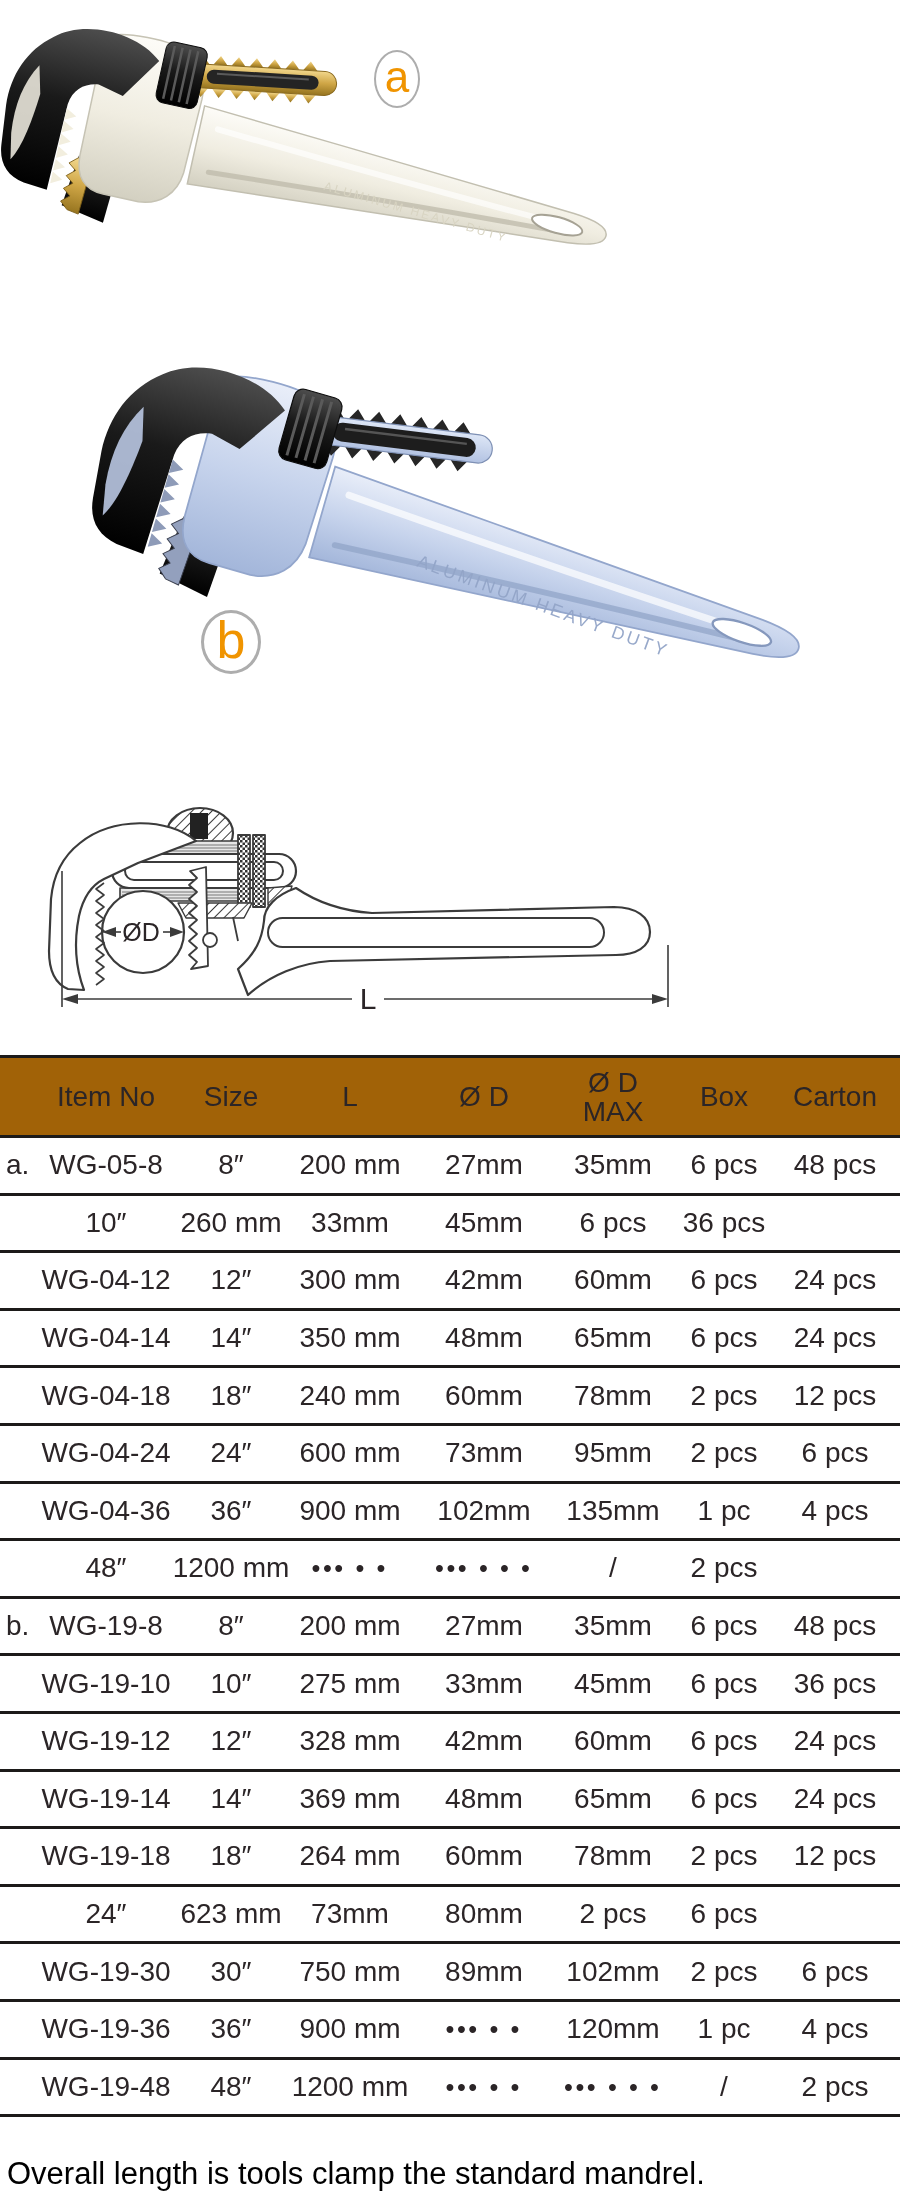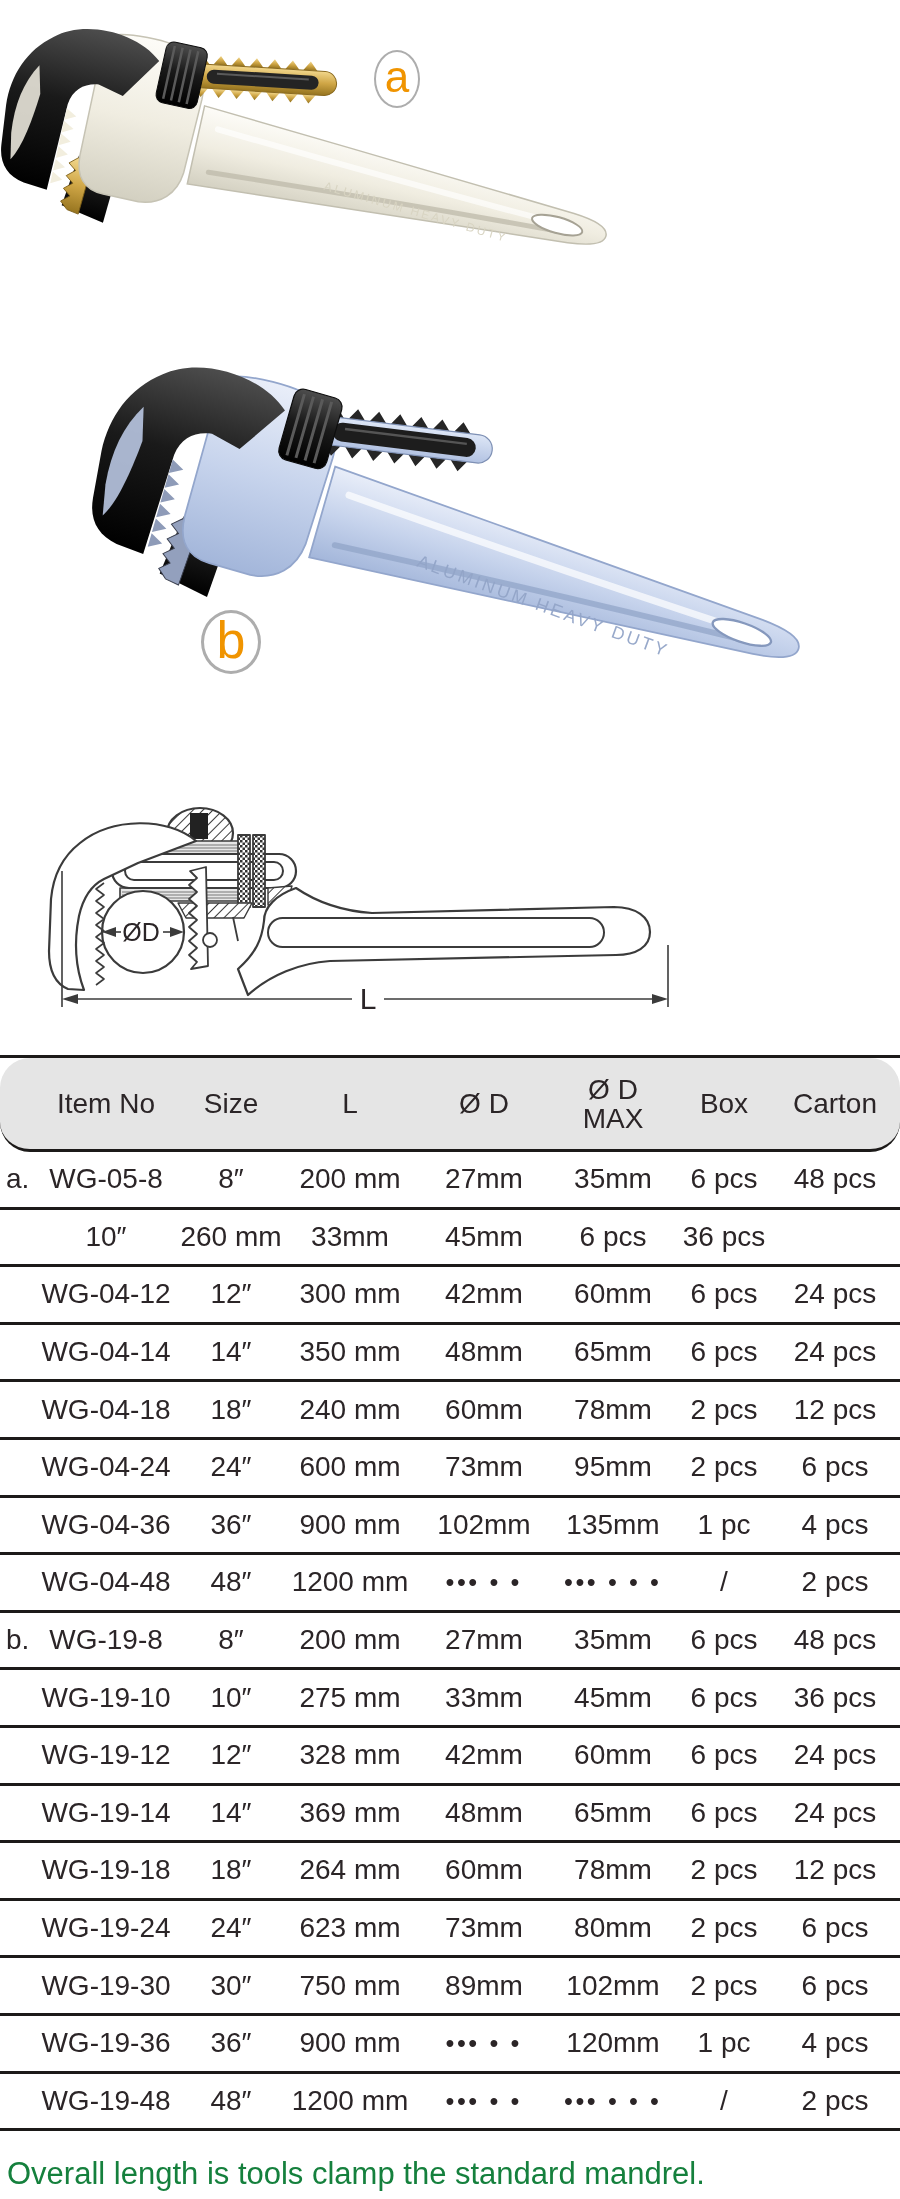--- a/index.html
+++ b/index.html
@@ -13,27 +13,27 @@
     font-family:"Liberation Sans",sans-serif;box-sizing:border-box;}
   #label-a{left:374px;top:50px;width:46px;height:58px;font-size:44px;border-width:2.5px;}
   #label-b{left:201px;top:610px;width:60px;height:64px;font-size:52px;}
   .circle-label span{transform:translateY(-2px);}
 
   
   .table-wrap{position:absolute;left:0;top:1055px;width:900px;border-top:3px solid #1c1a19;}
   .trow{display:grid;grid-template-columns:30px 152px 98px 140px 128px 130px 92px 130px;
     border-bottom:3px solid #1c1a19;height:57.6px;box-sizing:border-box;
     align-items:center;font-size:28px;}
-  .thead{height:94px;background:#e5e5e5;border-radius:30px;}
+  .thead{height:80px;background:#a16207;}
   .tcell{display:flex;justify-content:center;align-items:center;white-space:nowrap;height:100%;}
   .c-prefix{justify-content:flex-start;padding-left:6px;}
   .hstack{display:flex;flex-direction:column;align-items:center;line-height:29px;}
   .dots{letter-spacing:3px;font-size:24px;font-weight:bold;}
 
-  .footer-note{position:absolute;left:7px;top:2156px;font-size:31px;color:#15803d;}
+  .footer-note{position:absolute;left:7px;top:2156px;font-size:31px;color:#000000;}
 </style>
 </head>
 <body>
 
 <div class="stage">
 
   <svg class="abs" style="left:0;top:0" width="690" height="255" viewBox="0 0 690 255">
     <defs>
       <linearGradient id="gaBody" x1="0" y1="0" x2="0" y2="1">
         <stop offset="0" stop-color="#fdfcf8"></stop>
@@ -281,21 +281,20 @@
           <div class="tcell c-item">WG-04-36</div>
           <div class="tcell c-size">36″</div>
           <div class="tcell c-length">900 mm</div>
           <div class="tcell c-d">102mm</div>
           <div class="tcell c-dmax">135mm</div>
           <div class="tcell c-box">1 pc</div>
           <div class="tcell c-carton">4 pcs</div>
         </div>
         <div class="trow">
           <div class="tcell c-prefix"></div>
-          <div class="tcell c-item">WG-04-48</div>
           <div class="tcell c-size">48″</div>
           <div class="tcell c-length">1200 mm</div>
           <div class="tcell c-d dots">••• • •</div>
           <div class="tcell c-dmax dots">••• • • •</div>
           <div class="tcell c-box">/</div>
           <div class="tcell c-carton">2 pcs</div>
         </div>
         <div class="trow">
           <div class="tcell c-prefix">b.</div>
           <div class="tcell c-item">WG-19-8</div>
@@ -341,21 +340,20 @@
           <div class="tcell c-item">WG-19-18</div>
           <div class="tcell c-size">18″</div>
           <div class="tcell c-length">264 mm</div>
           <div class="tcell c-d">60mm</div>
           <div class="tcell c-dmax">78mm</div>
           <div class="tcell c-box">2 pcs</div>
           <div class="tcell c-carton">12 pcs</div>
         </div>
         <div class="trow">
           <div class="tcell c-prefix"></div>
-          <div class="tcell c-item">WG-19-24</div>
           <div class="tcell c-size">24″</div>
           <div class="tcell c-length">623 mm</div>
           <div class="tcell c-d">73mm</div>
           <div class="tcell c-dmax">80mm</div>
           <div class="tcell c-box">2 pcs</div>
           <div class="tcell c-carton">6 pcs</div>
         </div>
         <div class="trow">
           <div class="tcell c-prefix"></div>
           <div class="tcell c-item">WG-19-30</div>

